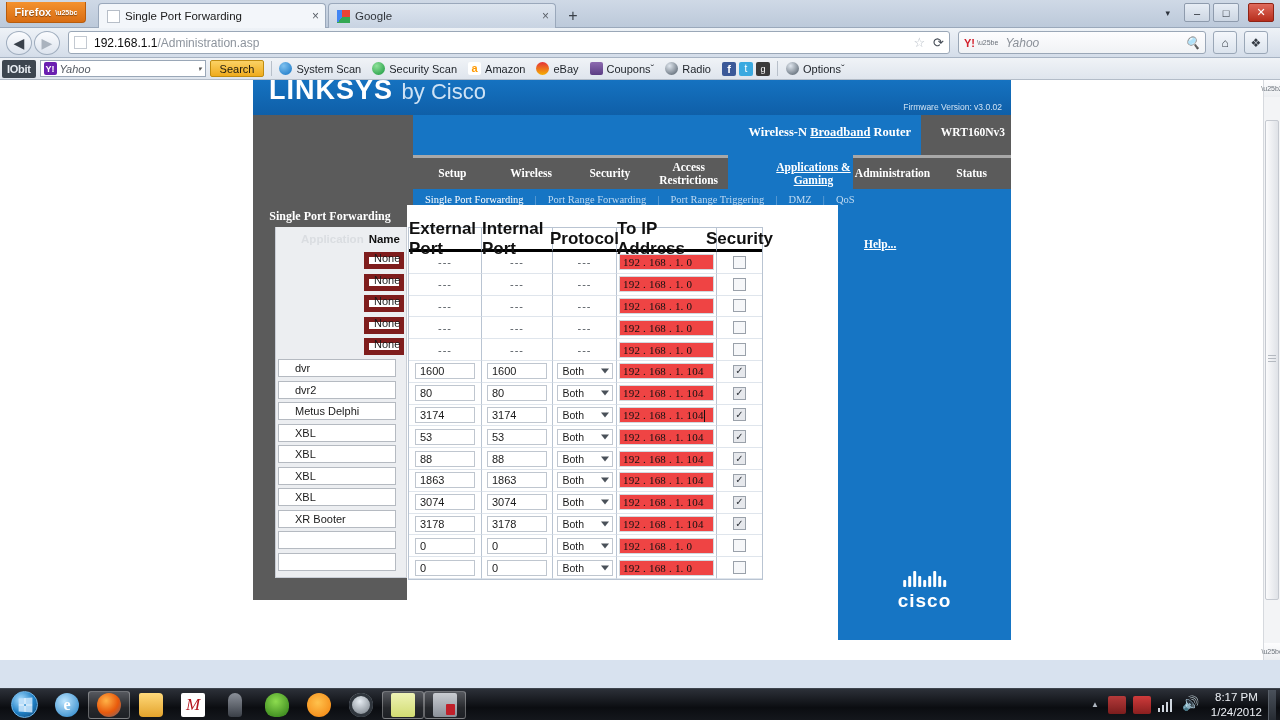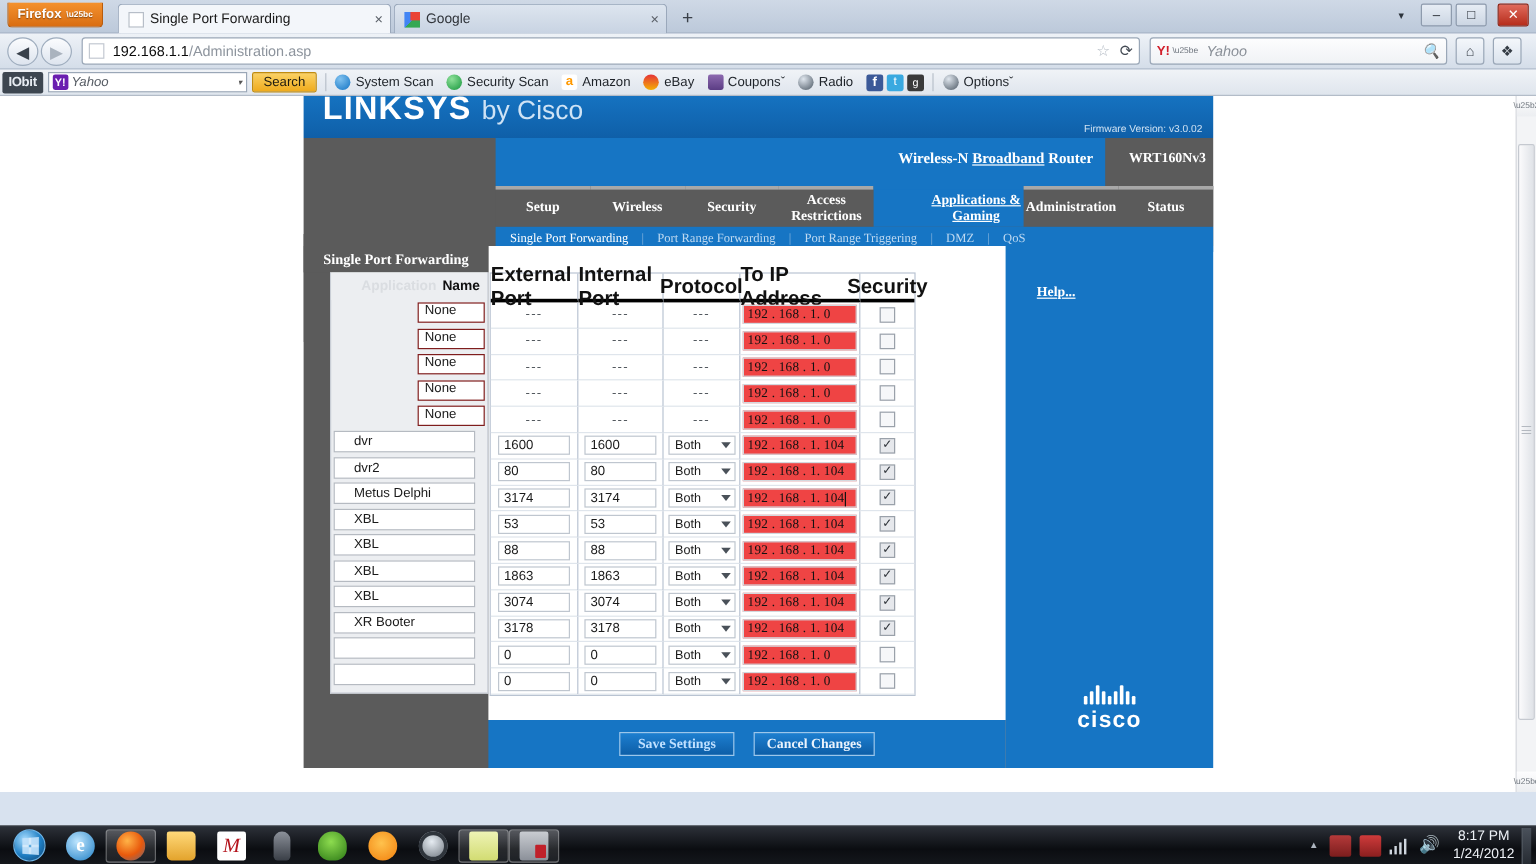--- a/index.html
+++ b/index.html
@@ -295,23 +295,23 @@
     padding-bottom: 4px;
   }
   .namehead {
     height: 23px; display: flex; align-items: center; justify-content: flex-end;
     padding-right: 6px; font-size: 11.5px; font-weight: bold; color: #101010;
     background: #eceef1;
   }
   .namehead .faded { color: #dadde1; margin-right: 5px; font-weight: bold; }
   .namerow { height: 21.5px; display: flex; align-items: center; justify-content: flex-end; padding-right: 2px; }
   .selectbox {
-    width: 56px; height: 17px; background: #fff;
-    border: 1px solid #7f1d1d;
-    display: flex; align-items: flex-start;
+    width: 40px; height: 17px; background: #fff;
+    border: 5px solid #7f1d1d;
+    display: flex; align-items: flex-end;
     font-size: 11px; color: #1a1a1a; padding-left: 5px;
     position: relative;
   }
   .selectbox .arrow {
     position: absolute; right: 4px; top: 50%; transform: translateY(-50%);
     width: 0; height: 0;
     border-left: 4px solid transparent; border-right: 4px solid transparent;
     border-top: 5px solid #3c4characters;
     border-top-color: #4a5159;
   }
@@ -1062,26 +1062,20 @@
                   <i style="height:7px"></i>
                 <i style="height:11px"></i>
                   <i style="height:16px"></i>
                   <i style="height:11px"></i>
                 <i style="height:7px"></i>
               </div>
               <div class="word">cisco</div>
             </div>
           </div>
 
-          <div class="footer">
-            <div class="btnbar">
-              <div class="rbtn primary">Save Settings</div>
-              <div class="rbtn">Cancel Changes</div>
-            </div>
-          </div>
         </div>
       </div>
 
       <div class="pagescroll">
         <div class="arrowbox top">\u25b2</div>
         <div class="thumb"></div>
         <div class="grip"></div>
         <div class="arrowbox bot">\u25bc</div>
       </div>
     </div>

